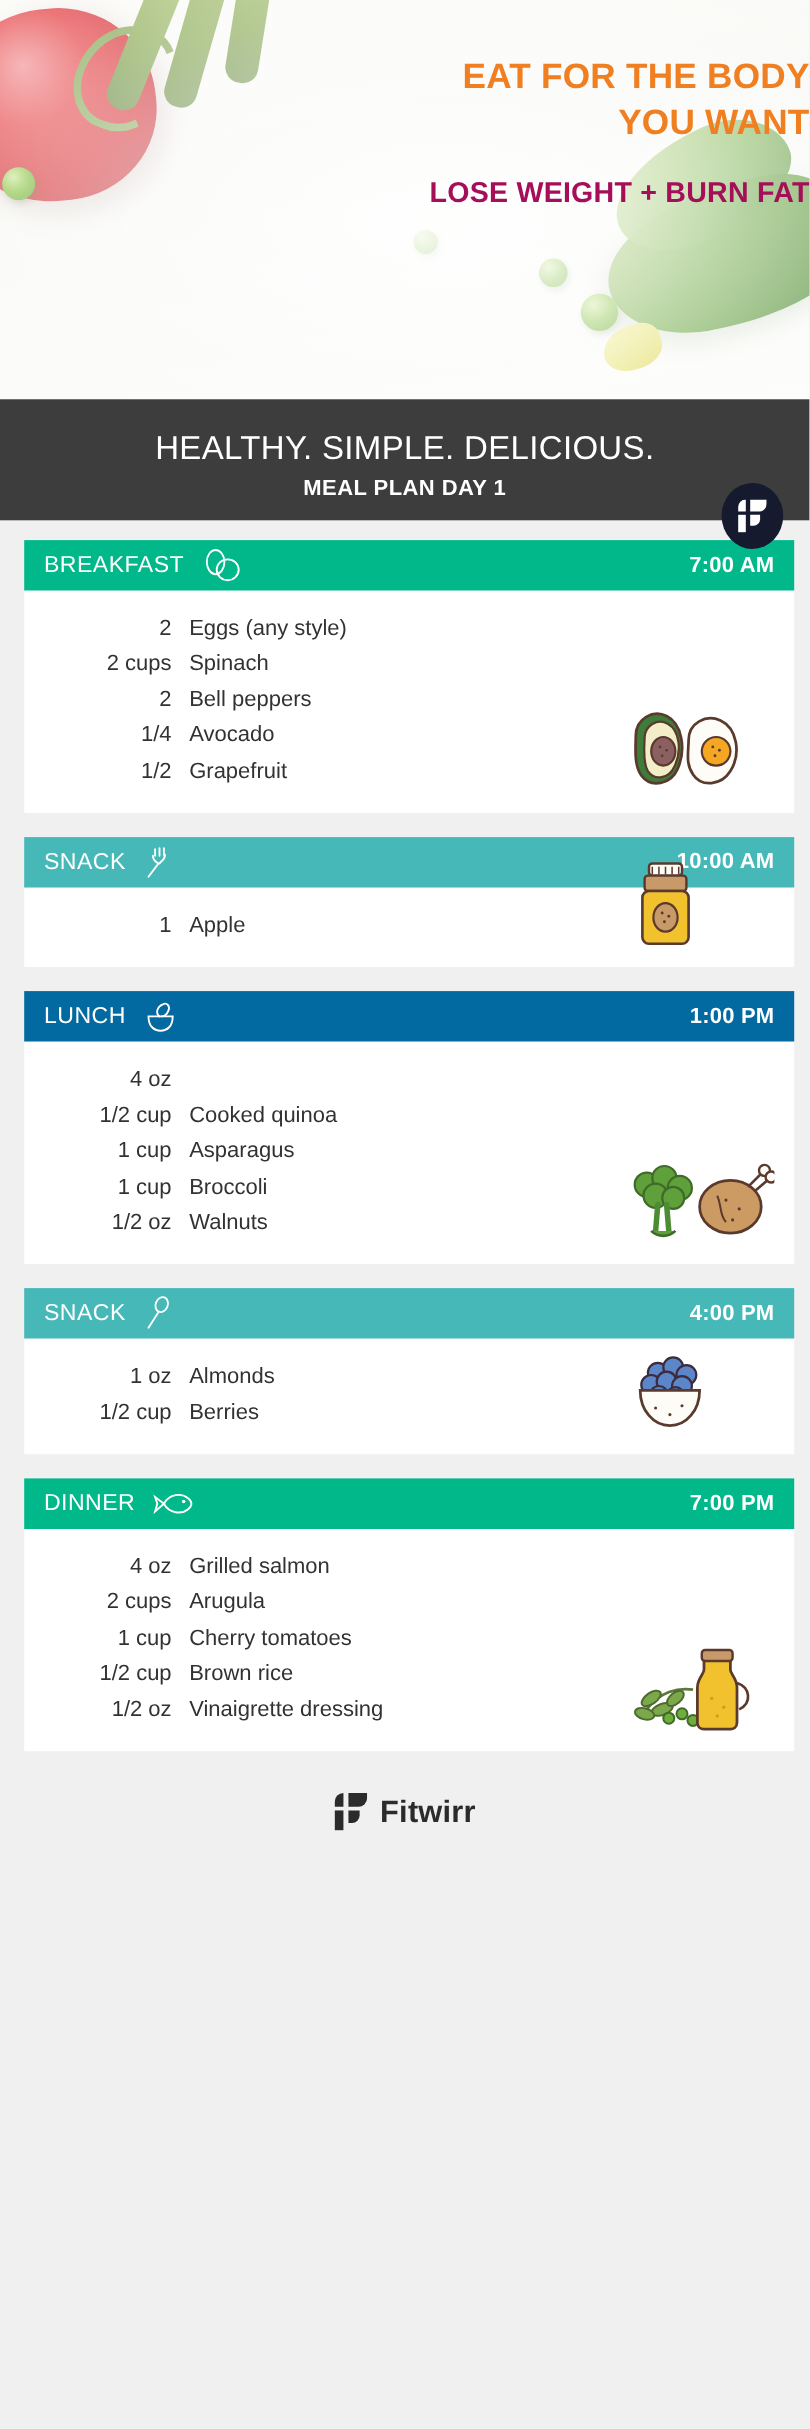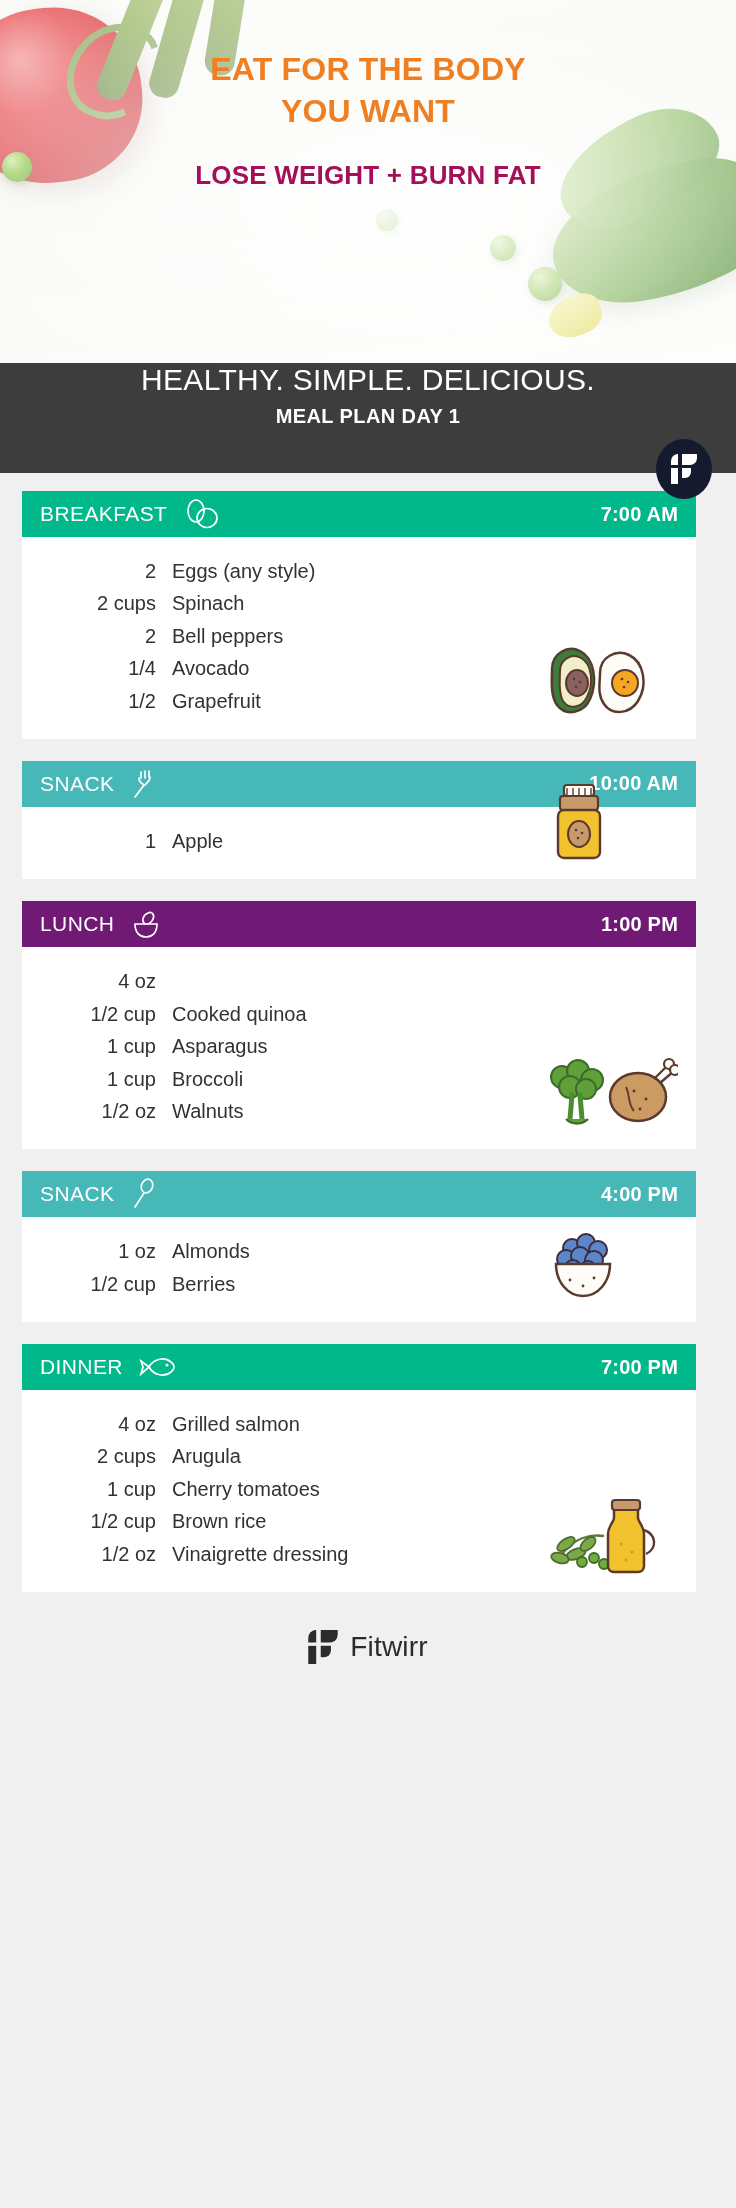--- a/index.html
+++ b/index.html
@@ -92,21 +92,21 @@
   }
   .hero-fade {
     position: absolute; inset: 0;
     background: radial-gradient(ellipse at 55% 55%, rgba(255,255,255,0.88) 0%, rgba(255,255,255,0.55) 45%, rgba(255,255,255,0.1) 100%);
     pointer-events: none;
   }
 
   .hero-text {
     position: absolute;
     left: 0; right: 0; top: 48px;
-    text-align: center;
+    text-align: right;
     z-index: 3;
   }
   .hero-title {
     color: #ef7f21;
     font-weight: bold;
     font-size: 32px;
     line-height: 1.32;
     letter-spacing: .2px;
   }
   .hero-sub {
@@ -117,21 +117,21 @@
     letter-spacing: .2px;
   }
 
   
   .band {
     position: relative;
     width: 736px;
     height: 110px;
     background: #3d3d3d;
     text-align: center;
-    padding-top: 0;
+    padding-top: 28px;
   }
   .band-title {
     color: #ffffff;
     font-size: 30px;
     font-weight: normal;
     letter-spacing: .3px;
   }
   .band-sub {
     margin-top: 8px;
     color: #ffffff;
@@ -144,21 +144,21 @@
     right: 24px; bottom: -26px;
     width: 56px; height: 60px;
     border-radius: 50%;
     background: #151a2e;
     display: flex;
     align-items: center;
     justify-content: center;
   }
 
   
-  .meals { padding: 18px 40px 0 22px; }
+  .meals { padding: 18px 14px 0 22px; }
 
   .meal { margin-bottom: 22px; }
 
   .meal-head {
     height: 46px;
     display: flex;
     align-items: center;
     padding: 0 18px;
     color: #ffffff;
   }
@@ -209,20 +209,21 @@
     display: flex;
     align-items: center;
     justify-content: center;
     gap: 12px;
     background: #f0f0f0;
   }
   .footer-name {
     font-size: 28px;
     color: #2b2b2b;
     letter-spacing: .2px;
+    font-weight: bold;
   }
 </style>
 </head>
 <body>
 
 <div class="hero">
   <div class="tomato"></div>
   <div class="asparagus a1"></div>
   <div class="asparagus a2"></div>
   <div class="asparagus a3"></div>
@@ -335,21 +336,21 @@
     <rect x="18" y="13" width="38" height="14" rx="3" fill="#c89a6a" stroke="#5b3a2e" stroke-width="2.2"></rect>
     <rect x="16" y="27" width="42" height="48" rx="6" fill="#f2c12e" stroke="#5b3a2e" stroke-width="2.4"></rect>
     <ellipse cx="37" cy="51" rx="11" ry="13" fill="#c89a6a" stroke="#5b3a2e" stroke-width="2"></ellipse>
     <circle cx="34" cy="47" r="1.3" fill="#5b3a2e"></circle>
             <circle cx="40" cy="50" r="1.3" fill="#5b3a2e"></circle>
             <circle cx="36" cy="55" r="1.3" fill="#5b3a2e"></circle>
   </svg></div>
     </div>
     </div>
     <div class="meal">
-    <div class="meal-head" style="background:#701a75">
+    <div class="meal-head" style="background:#0369a1">
       <div class="meal-name">LUNCH</div>
       <div class="meal-icon">
           <svg width="38" height="32" viewBox="0 0 38 32">
             <g fill="none" stroke="#fff" stroke-width="1.7" stroke-linecap="round">
               <path d="M7 16 C7 25 12 29 18 29 C24 29 29 25 29 16 Z"></path>
               <path d="M17 16 C13 13 15 7 20 5 C24 3 27 7 25 11 C24 14 21 16 19 16"></path>
             </g>
           </svg>
         </div>
       <div class="meal-time">1:00 PM</div>

